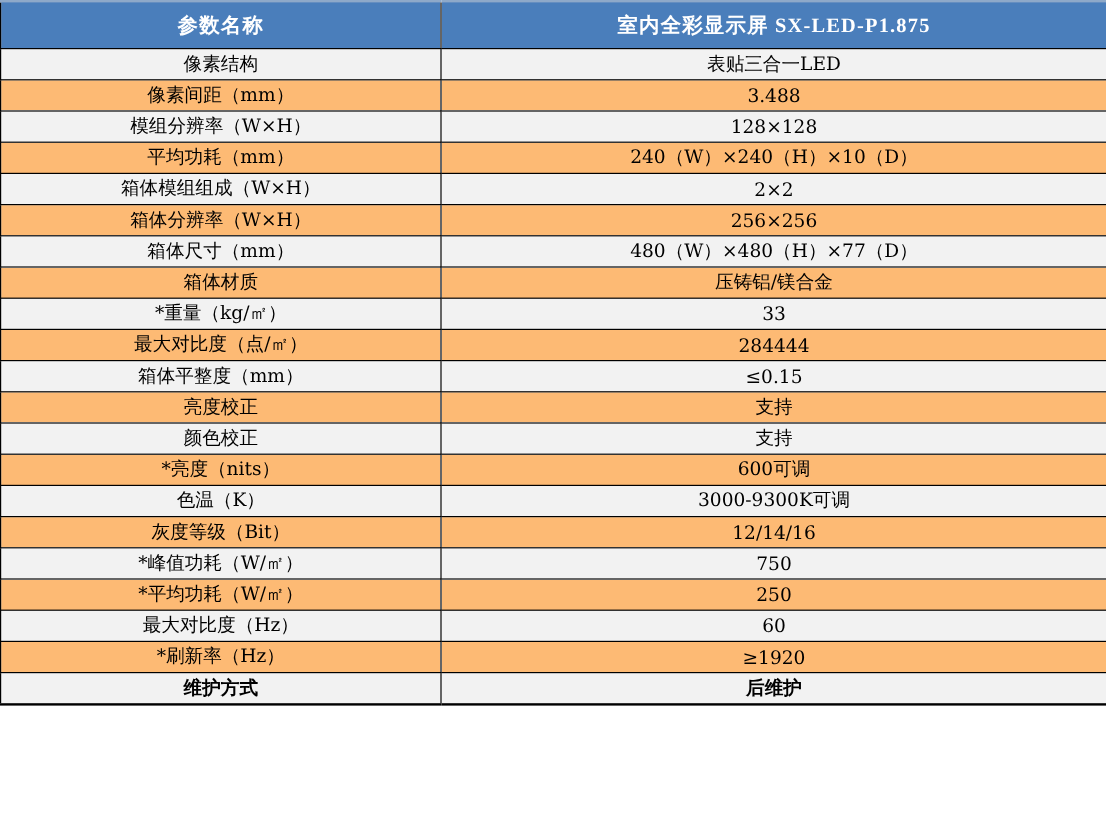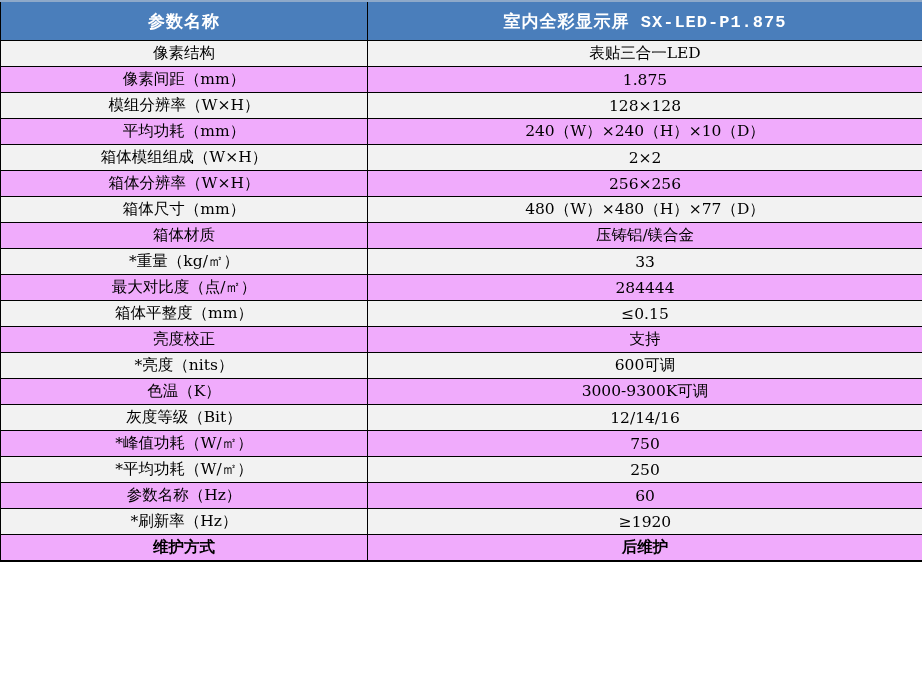--- a/index.html
+++ b/index.html
@@ -29,28 +29,28 @@
     padding: 0 4px;
     overflow: hidden;
     white-space: nowrap;
   }
   table.spec thead th {
     background: var(--header-bg, #4A7EBB);
     color: var(--header-text, #FFFFFF);
     height: 38px;
     font-size: 17px;
     font-weight: bold;
-    font-family: Liberation Mono, monospace;
+    font-family: Liberation Serif, serif;
     letter-spacing: 1px;
     border-top: 2px solid #8ea9c9;
   }
   table.spec tbody td {
     height: 25px;
     font-size: 15.5px;
-    background: #f0abfc;
+    background: #fdba74;
   }
   table.spec tbody tr:nth-child(odd) td {
     background: var(--stripe-bg, #F2F2F2);
   }
   table.spec tbody tr:last-child td {
     border-bottom: 2px solid var(--border-color, #000000);
     font-weight: bold;
   }
 </style>
 </head>
@@ -68,21 +68,21 @@
         <th>室内全彩显示屏 SX-LED-P1.875</th>
       </tr>
     </thead>
     <tbody>
         <tr>
           <td>像素结构</td>
           <td>表贴三合一LED</td>
         </tr>
         <tr>
           <td>像素间距（mm）</td>
-          <td>1.875</td>
+          <td>3.488</td>
         </tr>
         <tr>
           <td>模组分辨率（W×H）</td>
           <td>128×128</td>
         </tr>
         <tr>
           <td>平均功耗（mm）</td>
           <td>240（W）×240（H）×10（D）</td>
         </tr>
         <tr>
@@ -111,41 +111,45 @@
         </tr>
         <tr>
           <td>箱体平整度（mm）</td>
           <td>≤0.15</td>
         </tr>
         <tr>
           <td>亮度校正</td>
           <td>支持</td>
         </tr>
         <tr>
+          <td>颜色校正</td>
+          <td>支持</td>
+        </tr>
+        <tr>
           <td>*亮度（nits）</td>
           <td>600可调</td>
         </tr>
         <tr>
           <td>色温（K）</td>
           <td>3000-9300K可调</td>
         </tr>
         <tr>
           <td>灰度等级（Bit）</td>
           <td>12/14/16</td>
         </tr>
         <tr>
           <td>*峰值功耗（W/㎡）</td>
           <td>750</td>
         </tr>
         <tr>
           <td>*平均功耗（W/㎡）</td>
           <td>250</td>
         </tr>
         <tr>
-          <td>参数名称（Hz）</td>
+          <td>最大对比度（Hz）</td>
           <td>60</td>
         </tr>
         <tr>
           <td>*刷新率（Hz）</td>
           <td>≥1920</td>
         </tr>
         <tr>
           <td>维护方式</td>
           <td>后维护</td>
         </tr>

